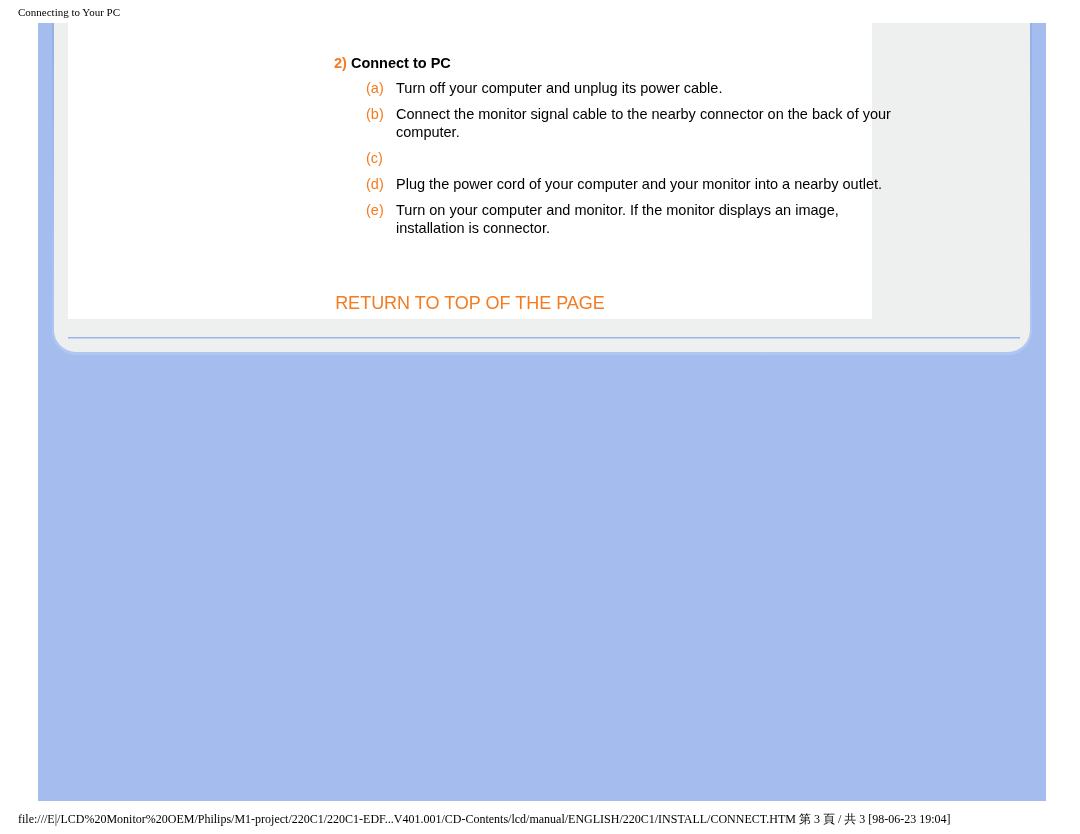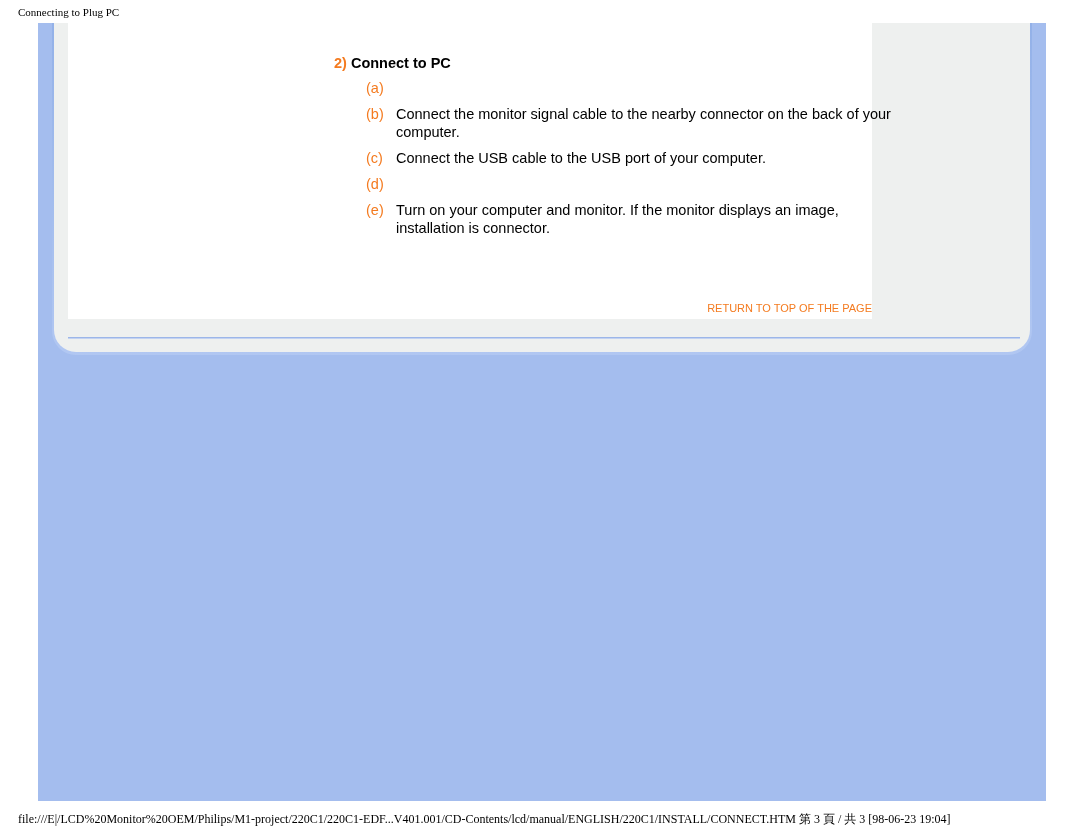--- a/index.html
+++ b/index.html
@@ -99,63 +99,64 @@
   color: #f47b20;
 }
 .item-text {
   color: #000;
 }
 .return-link {
   position: absolute;
   left: 0;
   right: 0;
   bottom: 5px;
-  text-align: right;
-  font-size: 11px;
+  text-align: center;
+  font-size: 18px;
   color: #f47b20;
 }
 .footer-path {
   position: absolute;
   bottom: 6px;
   left: 18px;
   font-family: "Times New Roman", Times, serif;
   font-size: 12px;
   color: #000;
   white-space: nowrap;
 }
 </style>
 </head>
 <body>
 
-<div class="page-header">Connecting to Plug PC</div>
+<div class="page-header">Connecting to Your PC</div>
 
 <div class="blue-area">
   <div class="panel-wrap">
     <div class="panel-inner">
       <div class="content-card">
 
         <div class="step-title">
           <span class="step-num">2)</span>
           <span class="title-text">Connect to PC</span>
         </div>
 
         <div class="step-list">
           <div class="step-item">
             <span class="item-letter">(a)</span>
+            <span class="item-text">Turn off your computer and unplug its power cable.</span>
           </div>
           <div class="step-item">
             <span class="item-letter">(b)</span>
             <span class="item-text">Connect the monitor signal cable to the nearby connector on the back of your computer.</span>
           </div>
           <div class="step-item">
             <span class="item-letter">(c)</span>
-            <span class="item-text">Connect the USB cable to the USB port of your computer.</span>
           </div>
           <div class="step-item">
             <span class="item-letter">(d)</span>
+            <span class="item-text">Plug the power cord of your computer and your monitor into a nearby outlet.</span>
           </div>
           <div class="step-item">
             <span class="item-letter">(e)</span>
             <span class="item-text">Turn on your computer and monitor. If the monitor displays an image, installation is connector.</span>
           </div>
         </div>
 
         <div class="return-link">RETURN TO TOP OF THE PAGE</div>
       </div>
       <div class="hr-line"></div>

